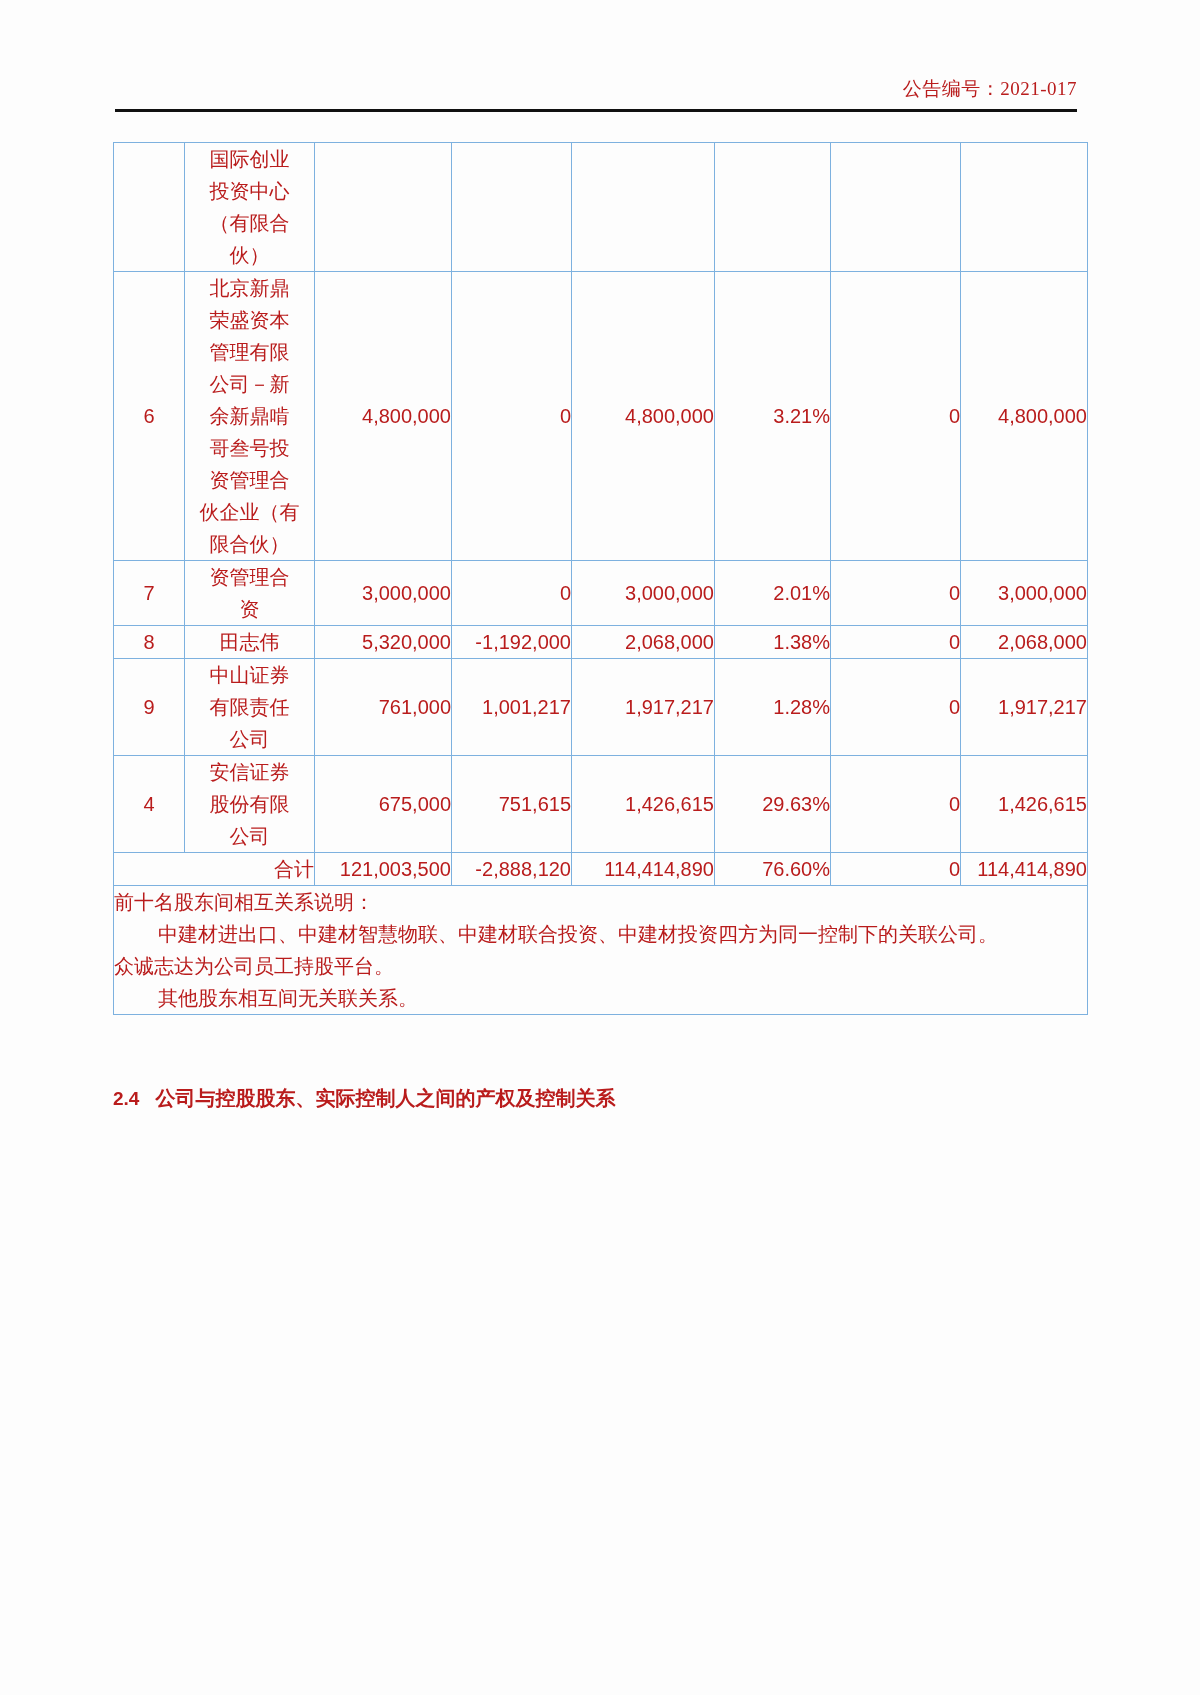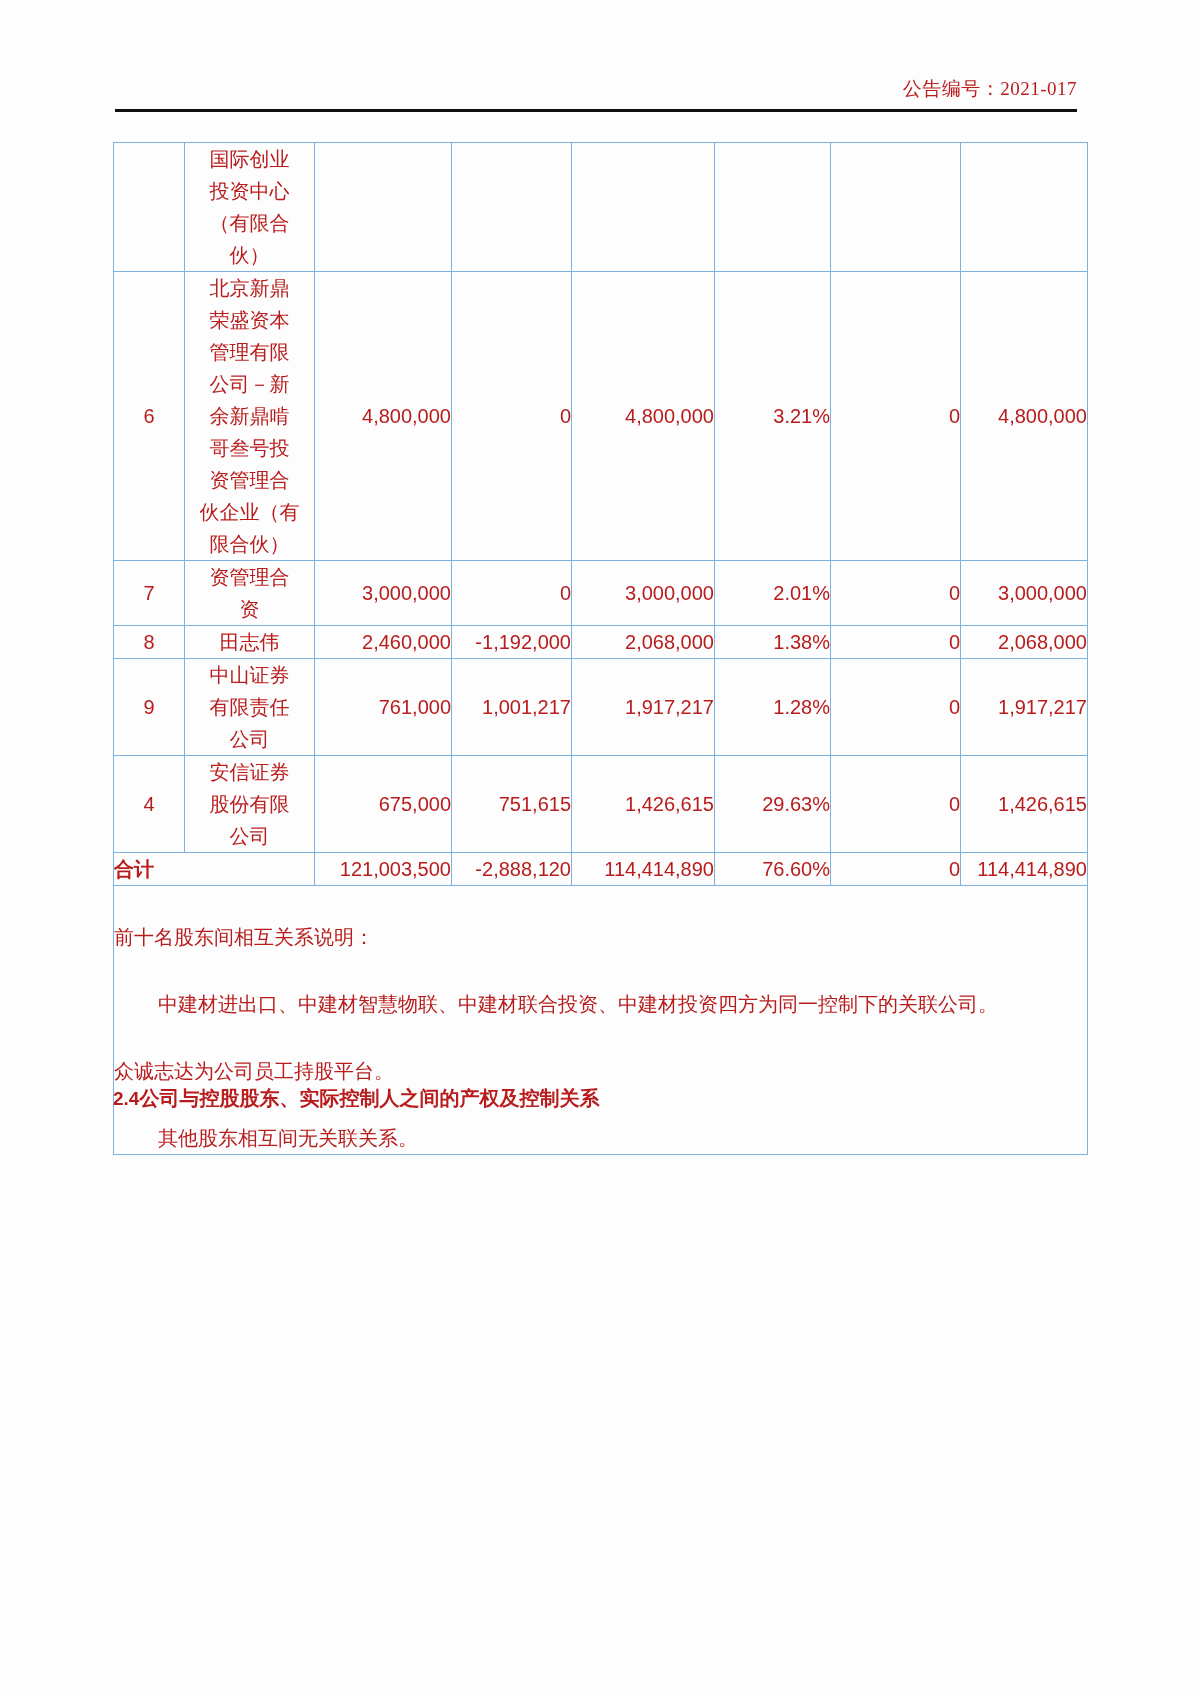--- a/index.html
+++ b/index.html
@@ -56,39 +56,40 @@
     text-align: center;
     white-space: pre-line;
   }
   td.num {
     text-align: right;
     padding-right: 12px;
     font-family: Liberation Sans, sans-serif;
     font-size: 19px;
   }
   td.total-label {
-    text-align: left;
-    font-weight: bold;
+    text-align: right;
+    font-weight: normal;
     margin-top: 10px;
   }
   td.notes-cell {
     padding: 6px 8px 8px 6px;
     font-size: 19px;
     line-height: 47px;
     vertical-align: top;
   }
-  .note-line { white-space: normal; margin-top: 35px; }
+  .note-line { white-space: normal; }
   .note-indent { text-indent: 2.2em; }
   .section-heading {
     position: absolute;
     top: 1085px;
     left: 113px;
     font-weight: bold;
     font-size: 20px;
     display: flex;
+    gap: 16px;
     align-items: baseline;
   }
   .section-heading .sec-num {
     font-family: "Liberation Sans", "DejaVu Sans", sans-serif;
     font-size: 19px;
   }
 </style>
 </head>
 <body>
 
@@ -147,21 +148,21 @@
         <td class="num">3,000,000</td>
         <td class="num">0</td>
         <td class="num">3,000,000</td>
         <td class="num">2.01%</td>
         <td class="num">0</td>
         <td class="num">3,000,000</td>
       </tr>
       <tr>
         <td class="seq">8</td>
         <td class="name">田志伟</td>
-        <td class="num">2,460,000</td>
+        <td class="num">5,320,000</td>
         <td class="num">-1,192,000</td>
         <td class="num">2,068,000</td>
         <td class="num">1.38%</td>
         <td class="num">0</td>
         <td class="num">2,068,000</td>
       </tr>
       <tr>
         <td class="seq">9</td>
         <td class="name">中山证券
 有限责任

